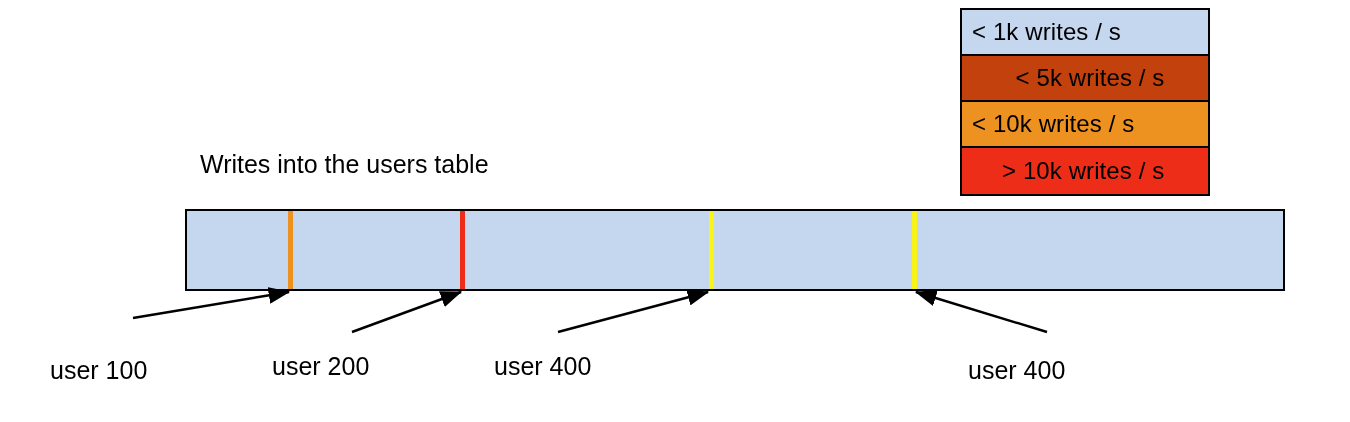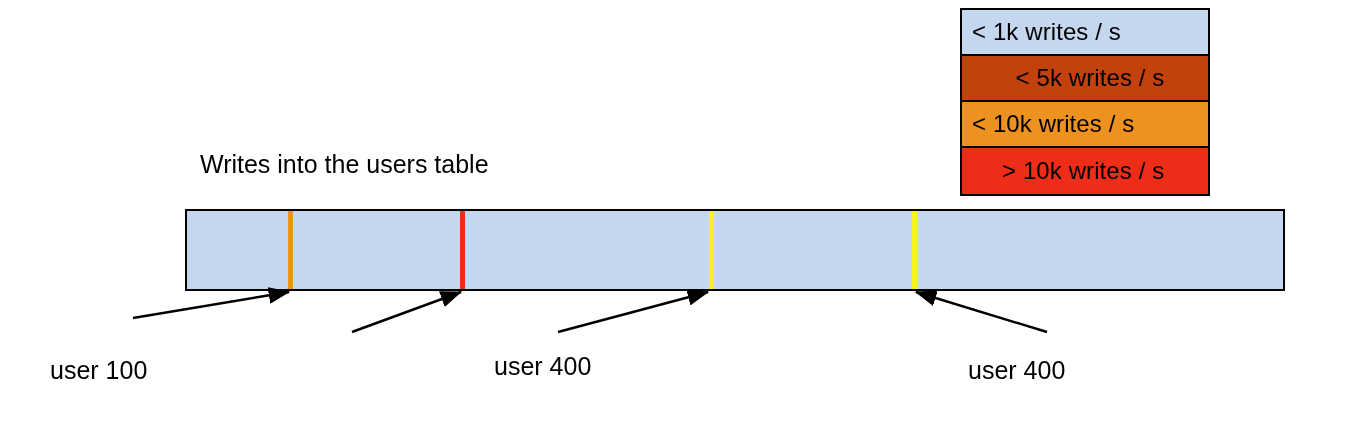--- a/index.html
+++ b/index.html
@@ -123,16 +123,17 @@
         <polygon points="0 0, 9 3.5, 0 7" fill="#000000"></polygon>
       </marker>
     </defs>
     <line stroke="#000000" stroke-width="2.4" marker-end="url(#arrowhead)" x1="133" y1="318" x2="289" y2="292"></line>
     <line stroke="#000000" stroke-width="2.4" marker-end="url(#arrowhead)" x1="352" y1="332" x2="461" y2="292"></line>
     <line stroke="#000000" stroke-width="2.4" marker-end="url(#arrowhead)" x1="558" y1="332" x2="708" y2="292"></line>
     <line stroke="#000000" stroke-width="2.4" marker-end="url(#arrowhead)" x1="1047" y1="332" x2="916" y2="292"></line>
   </svg>
 
   <div class="callout-label" style="left: 50px; top: 356px;">user 100</div>
+  <div class="callout-label" style="left: 272px; top: 352px;">user 200</div>
   <div class="callout-label" style="left: 494px; top: 352px;">user 400</div>
   <div class="callout-label" style="left: 968px; top: 356px;">user 400</div>
 
 </div>
 
 </body></html>

